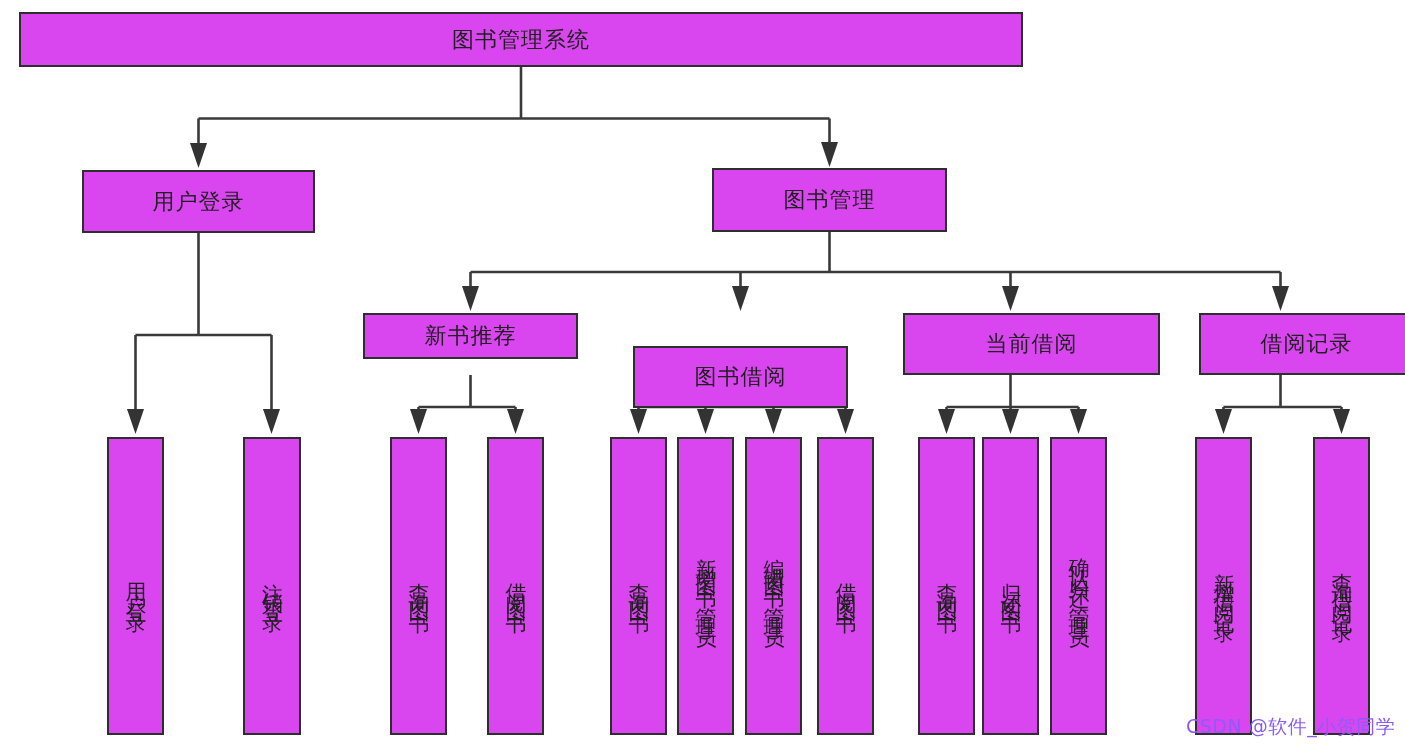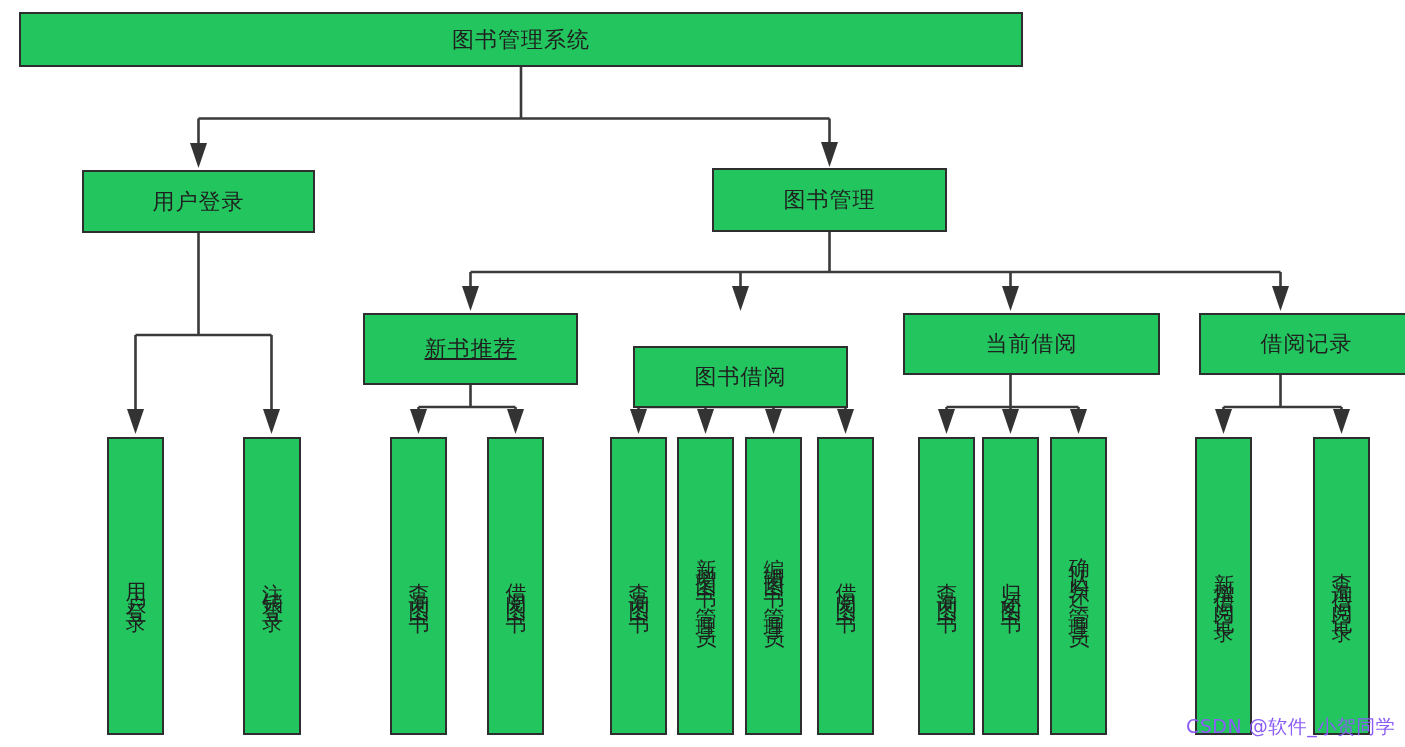--- a/index.html
+++ b/index.html
@@ -2,21 +2,21 @@
 <html><head>
 <meta charset="utf-8">
 <style>
   html,body{margin:0;padding:0;background:#ffffff;}
   .stage{
     position:relative;width:1405px;height:747px;background:#ffffff;overflow:hidden;
     font-family:"DejaVu Sans","Liberation Sans",sans-serif;
   }
   .connectors{position:absolute;left:0;top:0;width:1405px;height:747px;}
   .box{
-    position:absolute;box-sizing:border-box;background:#22c55e;
+    position:absolute;box-sizing:border-box;background:#d946ef;
     border:2.5px solid #2e2e2e;color:#1f1f1f;
     display:flex;align-items:center;justify-content:center;
     white-space:nowrap;
   }
   .h{font-size:22px;letter-spacing:1px;}
   .v{
     writing-mode:vertical-rl;text-orientation:mixed;
     font-size:21px;letter-spacing:10px;line-height:1;
   }
   .watermark{
@@ -60,21 +60,21 @@
         <polygon points="1215,409 1232,409 1223.5,434"></polygon>
         <polygon points="1333,409 1350,409 1341.5,434"></polygon>
       </g>
   </svg>
 
   <div class="box h" style="left:19px;top:12px;width:1004px;height:55px;">图书管理系统</div>
 
   <div class="box h" style="left:82px;top:170px;width:233px;height:63px;">用户登录</div>
   <div class="box h" style="left:712px;top:168px;width:235px;height:64px;">图书管理</div>
 
-  <div class="box h" style="left:363px;top:313px;width:215px;height:72px;text-decoration:underline;">新书推荐</div>
+  <div class="box h" style="left:363px;top:313px;width:215px;height:46px;">新书推荐</div>
   <div class="box h" style="left:633px;top:313px;width:215px;height:62px;margin-top:33px;">图书借阅</div>
   <div class="box h" style="left:903px;top:313px;width:257px;height:62px;">当前借阅</div>
   <div class="box h" style="left:1199px;top:313px;width:215px;height:62px;">借阅记录</div>
 
   <div class="box v" style="left:107px;top:437px;width:57px;height:298px;">用户登录</div>
   <div class="box v" style="left:243px;top:437px;width:58px;height:298px;">注销登录</div>
 
   <div class="box v" style="left:390px;top:437px;width:57px;height:298px;">查询图书</div>
   <div class="box v" style="left:487px;top:437px;width:57px;height:298px;">借阅图书</div>
 

